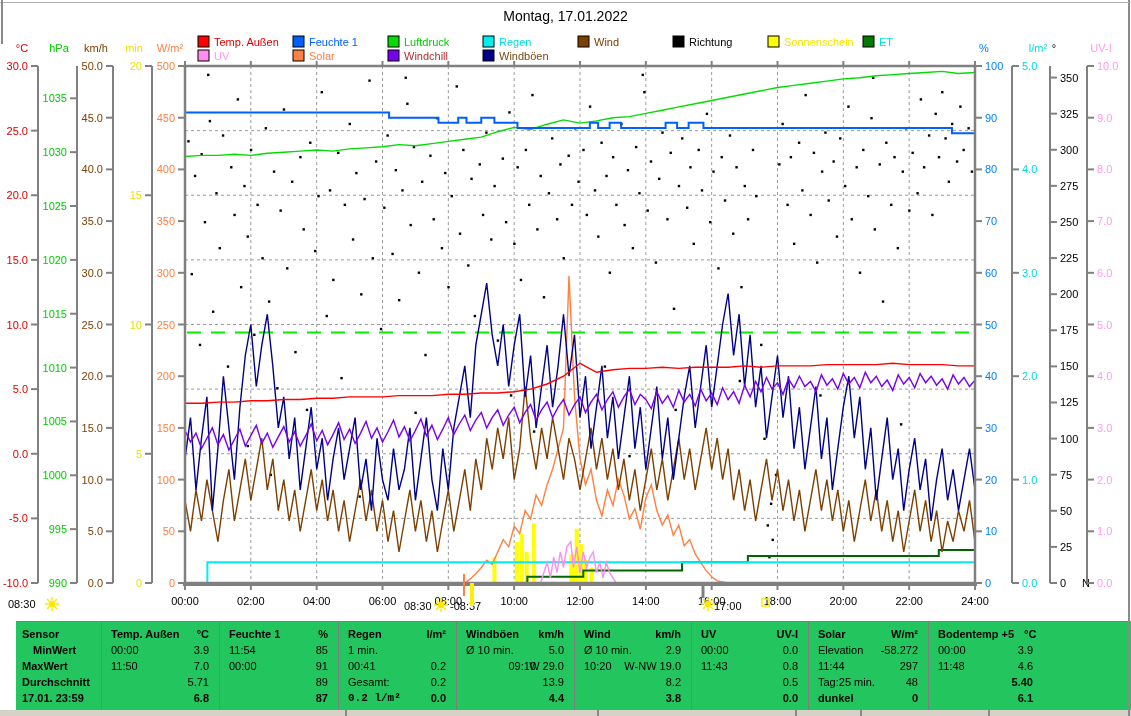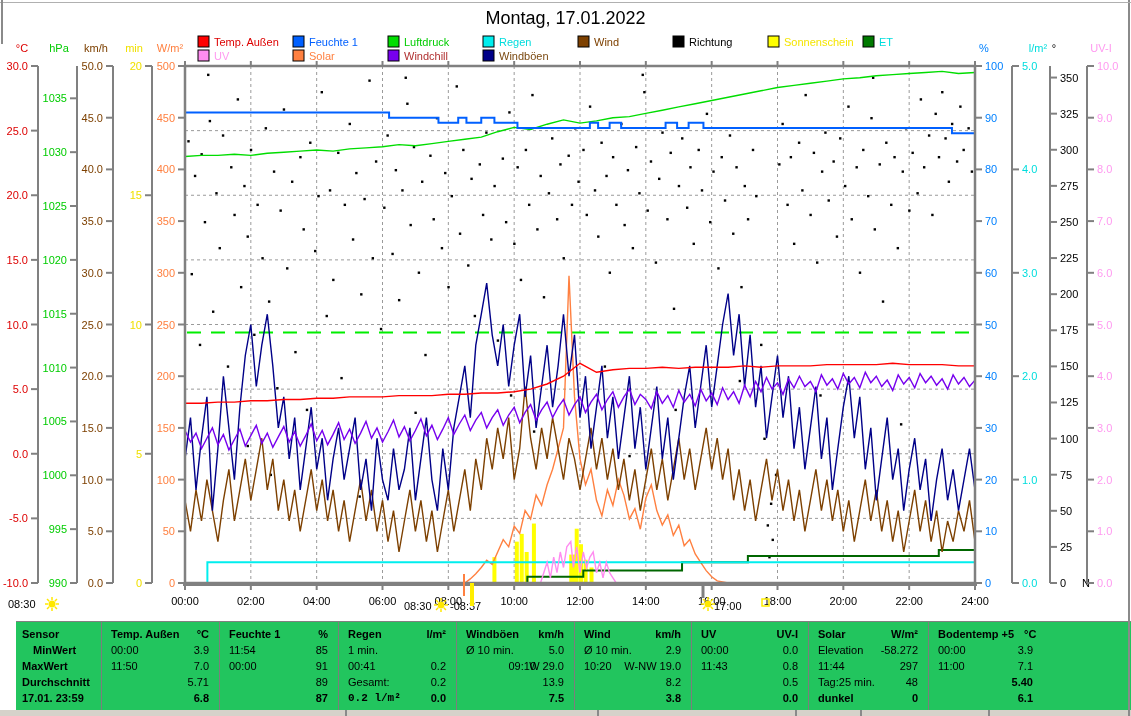--- a/index.html
+++ b/index.html
@@ -1,18 +1,18 @@
 <!DOCTYPE html>
 <html><head>
 <meta charset="utf-8">
 <style>
   html,body{margin:0;padding:0;background:#fff;}
   #screen{position:relative;width:1131px;height:716px;background:#ffffff;overflow:hidden;
           font-family:"Liberation Sans",sans-serif;}
-  #title{position:absolute;top:8px;left:0;width:1131px;text-align:center;font-size:18px;color:#000;}
+  #title{position:absolute;top:8px;left:0;width:1131px;text-align:center;font-size:14px;color:#000;}
   #chart-svg{position:absolute;top:0;left:0;}
   #stats-table{position:absolute;left:16px;top:621px;width:1131px;height:88px;background:#22c55e;
                border-top:1px solid #808080;border-bottom:1px solid #808080;}
   .tcell{position:absolute;font-size:11px;color:#000;white-space:nowrap;}
   .tbold{font-weight:bold;}
   .vsep{position:absolute;top:0;width:1px;height:88px;background:#7d7d7d;}
   #footer{position:absolute;left:0;top:710px;width:1131px;height:6px;background:#d6d2ca;}
   .fdiv{position:absolute;top:0;width:2px;height:6px;background:#8a8a8a;}
   .chrome{position:absolute;background:#8a8a8a;}
 </style>
@@ -626,21 +626,21 @@
       <div class="tcell tbold" style="left: 332px; top: 70px; width: 70px; text-align: left; font-family: Liberation Mono, monospace;">0.2 l/m²</div>
       <div class="tcell tbold" style="left: 332px; top: 70px; width: 98px; text-align: right;">0.0</div>
       <div class="vsep" style="left: 440px;"></div>
       <div class="tcell tbold" style="left: 450px; top: 6px; width: 98px; text-align: left;">Windböen</div>
       <div class="tcell tbold" style="left: 450px; top: 6px; width: 98px; text-align: right;">km/h</div>
       <div class="tcell" style="left: 450px; top: 22px; width: 70px; text-align: left;">Ø 10 min.</div>
       <div class="tcell" style="left: 450px; top: 22px; width: 98px; text-align: right;">5.0</div>
       <div class="tcell" style="left: 450px; top: 38px; width: 70px; text-align: right;">09:10</div>
       <div class="tcell" style="left: 450px; top: 38px; width: 98px; text-align: right;">W 29.0</div>
       <div class="tcell" style="left: 450px; top: 54px; width: 98px; text-align: right;">13.9</div>
-      <div class="tcell tbold" style="left: 450px; top: 70px; width: 98px; text-align: right;">7.5</div>
+      <div class="tcell tbold" style="left: 450px; top: 70px; width: 98px; text-align: right;">4.4</div>
       <div class="vsep" style="left: 558px;"></div>
       <div class="tcell tbold" style="left: 568px; top: 6px; width: 97px; text-align: left;">Wind</div>
       <div class="tcell tbold" style="left: 568px; top: 6px; width: 97px; text-align: right;">km/h</div>
       <div class="tcell" style="left: 568px; top: 22px; width: 70px; text-align: left;">Ø 10 min.</div>
       <div class="tcell" style="left: 568px; top: 22px; width: 97px; text-align: right;">2.9</div>
       <div class="tcell" style="left: 568px; top: 38px; width: 70px; text-align: left;">10:20</div>
       <div class="tcell" style="left: 568px; top: 38px; width: 97px; text-align: right;">W-NW 19.0</div>
       <div class="tcell" style="left: 568px; top: 54px; width: 70px; text-align: left; margin-top: 47px;">195.8 km</div>
       <div class="tcell" style="left: 568px; top: 54px; width: 97px; text-align: right;">8.2</div>
       <div class="tcell tbold" style="left: 568px; top: 70px; width: 97px; text-align: right;">3.8</div>
@@ -662,22 +662,22 @@
       <div class="tcell" style="left: 802px; top: 38px; width: 100px; text-align: right;">297</div>
       <div class="tcell" style="left: 802px; top: 54px; width: 70px; text-align: left;">Tag:25 min.</div>
       <div class="tcell" style="left: 802px; top: 54px; width: 100px; text-align: right;">48</div>
       <div class="tcell tbold" style="left: 802px; top: 70px; width: 70px; text-align: left;">dunkel</div>
       <div class="tcell tbold" style="left: 802px; top: 70px; width: 100px; text-align: right;">0</div>
       <div class="vsep" style="left: 912px;"></div>
       <div class="tcell tbold" style="left: 922px; top: 6px; width: 199px; text-align: left;">Bodentemp +5</div>
       <div class="tcell tbold" style="left: 1008px; top: 6px; width: 40px; text-align: left;">°C</div>
       <div class="tcell" style="left: 922px; top: 22px; width: 70px; text-align: left;">00:00</div>
       <div class="tcell" style="left: 922px; top: 22px; width: 95px; text-align: right;">3.9</div>
-      <div class="tcell" style="left: 922px; top: 38px; width: 70px; text-align: left;">11:00</div>
-      <div class="tcell" style="left: 922px; top: 38px; width: 95px; text-align: right;">7.1</div>
+      <div class="tcell" style="left: 922px; top: 38px; width: 70px; text-align: left;">11:48</div>
+      <div class="tcell" style="left: 922px; top: 38px; width: 95px; text-align: right;">4.6</div>
       <div class="tcell" style="left: 922px; top: 54px; width: 95px; text-align: right; font-weight: bold;">5.40</div>
       <div class="tcell tbold" style="left: 922px; top: 70px; width: 95px; text-align: right;">6.1</div>
     </div>
   <div id="footer">
       <div class="fdiv" style="left: 345px;"></div>
       <div class="fdiv" style="left: 597px;"></div>
       <div class="fdiv" style="left: 795px;"></div>
       <div class="fdiv" style="left: 860px;"></div>
       <div class="fdiv" style="left: 988px;"></div>
     </div>

